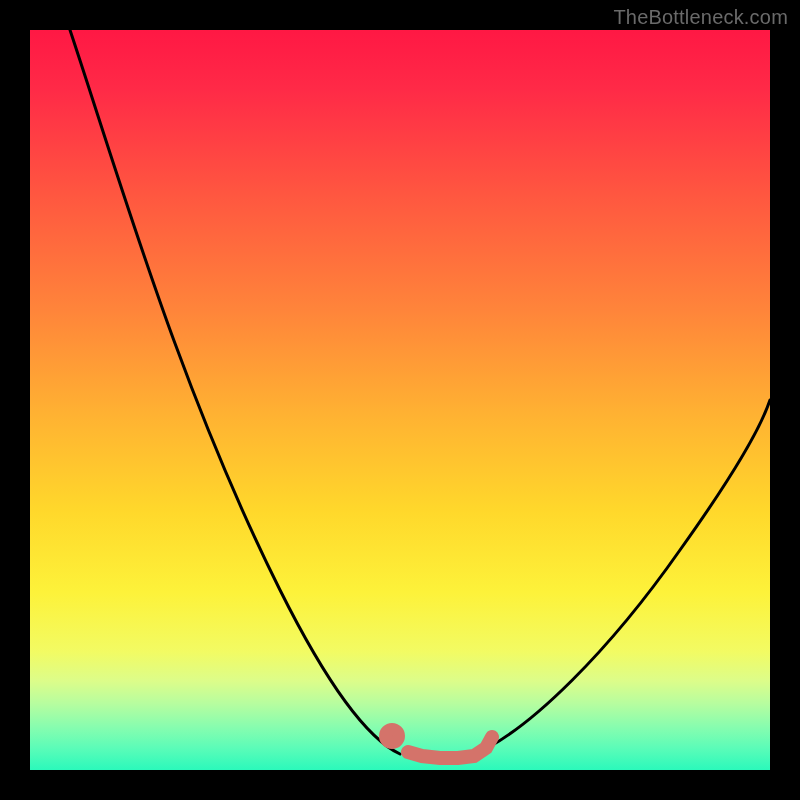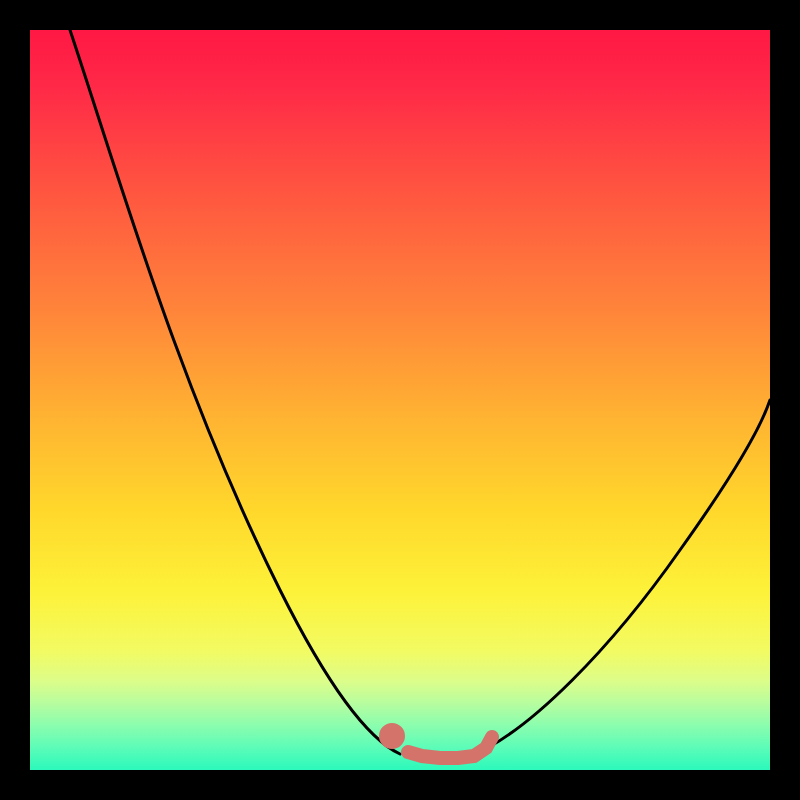--- a/index.html
+++ b/index.html
@@ -56,20 +56,21 @@
     position: absolute;
     left: 0; top: 0;
     width: 740px;
     height: 740px;
   }
 </style>
 </head>
 <body>
 
 <div class="frame">
+  <div class="watermark">TheBottleneck.com</div>
 
   <div class="plot-area">
 
     <svg class="curve" viewBox="0 0 740 740">
 
       <path d="M 40 0
                C 90 150, 150 360, 250 560
                C 300 660, 340 710, 370 724" fill="none" stroke="#000" stroke-width="3" stroke-linecap="round"></path>
 
       <path d="M 445 724

